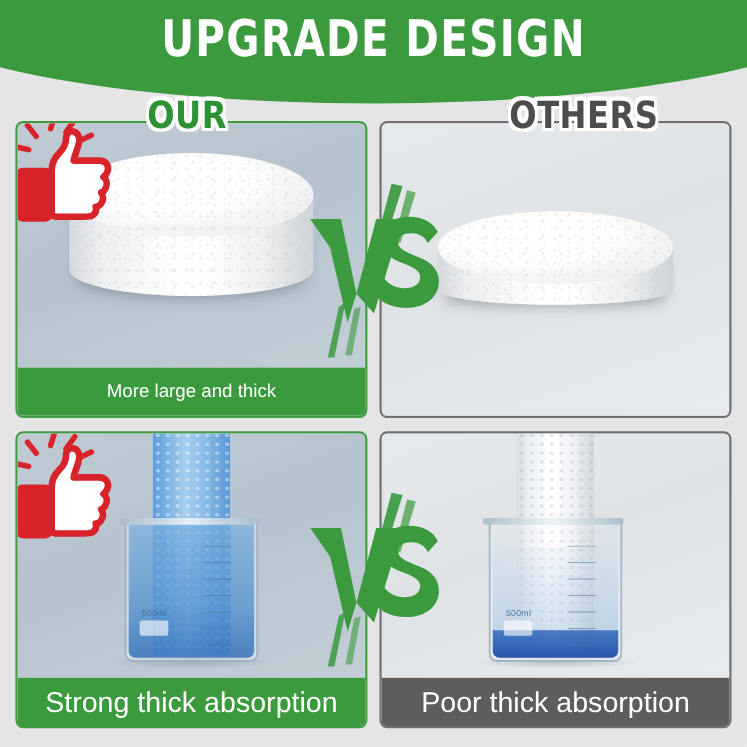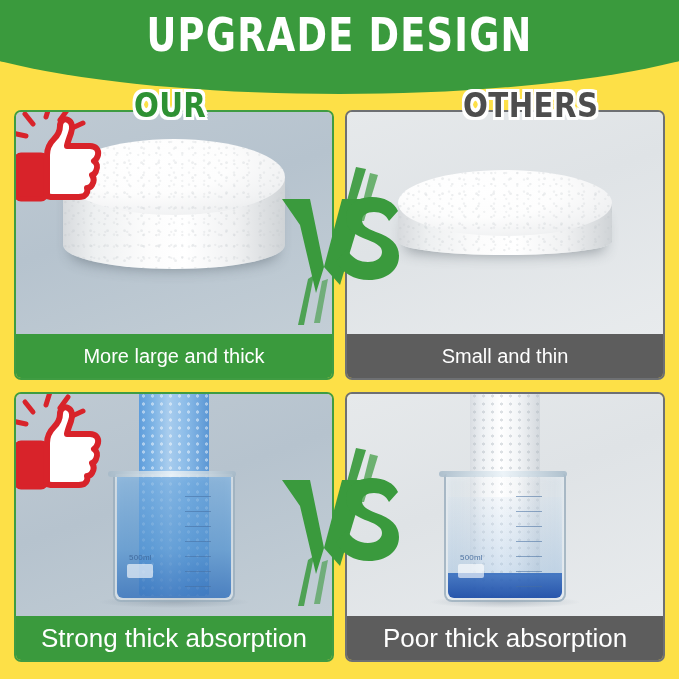--- a/index.html
+++ b/index.html
@@ -11,21 +11,21 @@
     width: 679px;
     height: 679px;
     overflow: hidden;
     font-family: "Liberation Sans", sans-serif;
     position: relative;
   }
 
   #infographic {
     position: absolute;
     inset: 0;
-    background: #fde047;
+    background: #e5e5e5;
     padding-left: 36px;
   }
 
   
   .header-banner {
     position: absolute;
     left: -14%;
     top: -96px;
     width: 128%;
     height: 190px;
@@ -113,21 +113,21 @@
     background: linear-gradient(160deg, #e6e9eb 0%, #dfe3e6 45%, #e8ebed 100%);
   }
 
   .panel-caption {
     flex: 0 0 auto;
     height: 44px;
     display: flex;
     align-items: center;
     justify-content: center;
     color: #ffffff;
-    font-size: 20px;
+    font-size: 17px;
     line-height: 28px;
     white-space: nowrap;
   }
   .row2 .panel-caption { font-size: 26px; }
   .panel.ours  .panel-caption { background: #3a9a3d; }
   .panel.others .panel-caption { background: #5d5d5d; }
 
   
   .disc-wrap {
     position: absolute;
@@ -382,21 +382,20 @@
       <div class="panel-media">
         <div class="disc-wrap small">
           <div class="disc-side">
             <div class="disc-texture"></div>
           </div>
           <div class="disc-top">
             <div class="disc-texture"></div>
           </div>
         </div>
       </div>
-      <div class="panel-caption">Small and thin</div>
     </div>
 
     <div class="panel ours row2">
       <div class="panel-media">
         <div class="beaker-scene">
           <div class="scene-shadow"></div>
           <div class="cartridge soaked">
             <div class="cartridge-texture"></div>
           </div>
           <div class="beaker">

